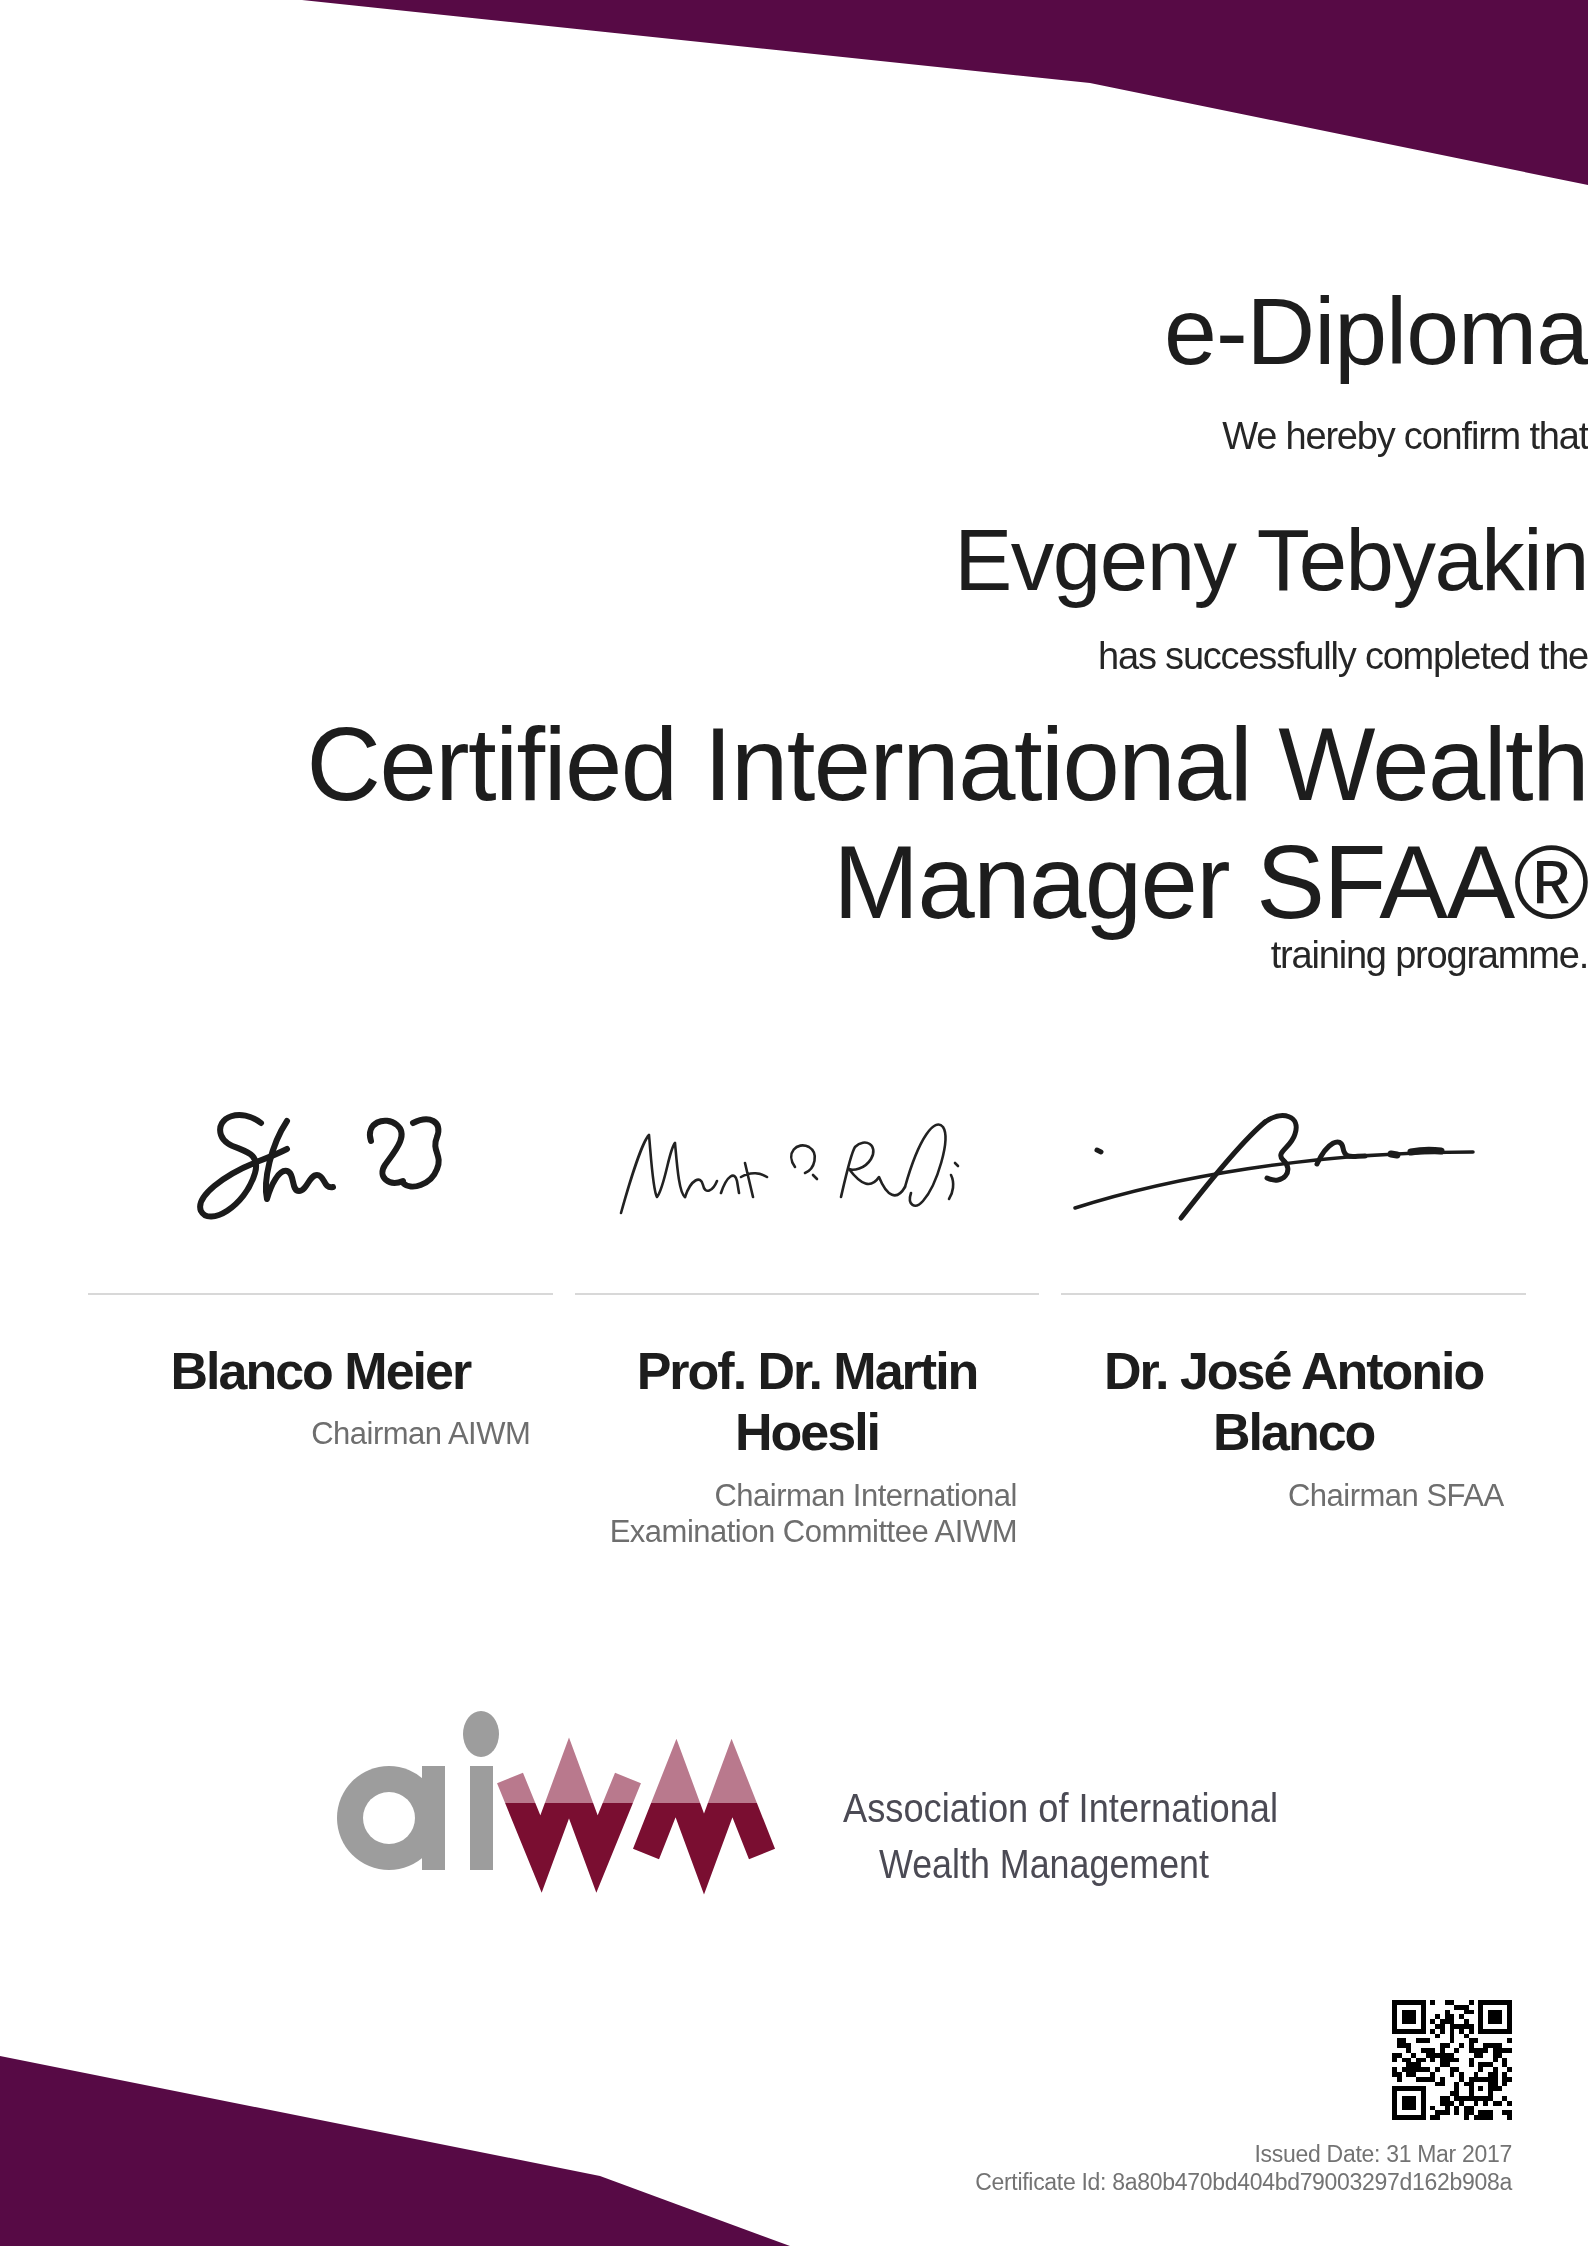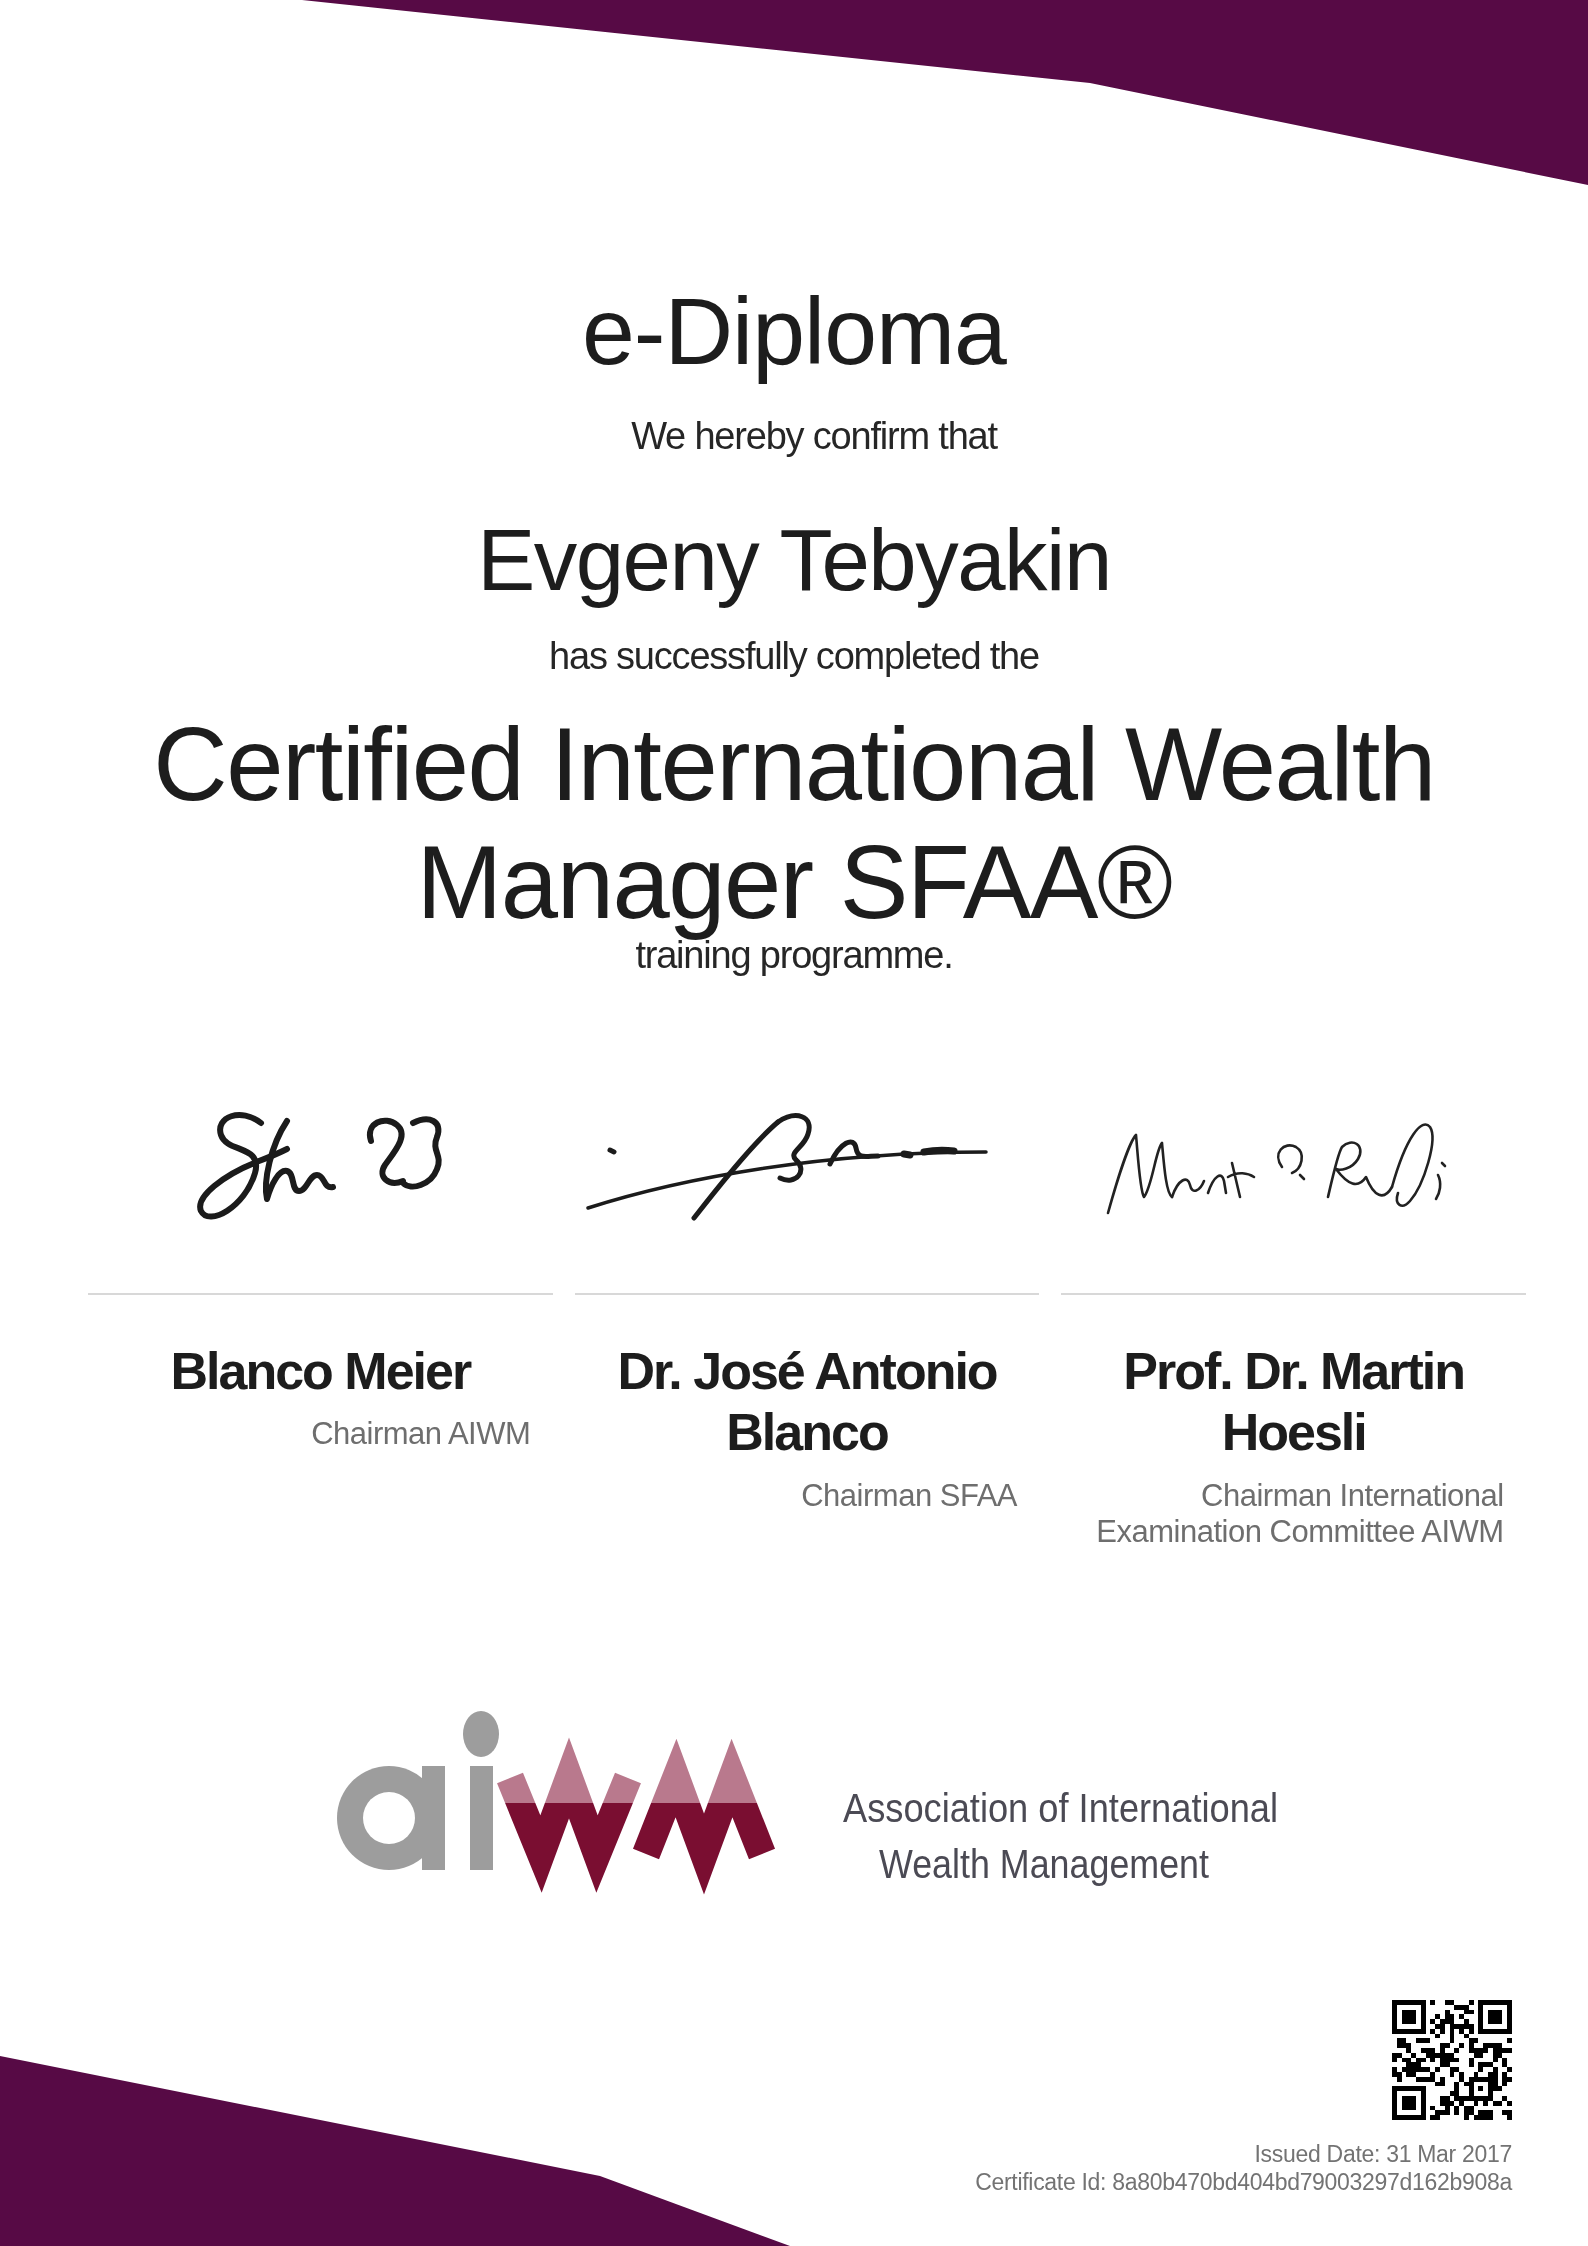--- a/index.html
+++ b/index.html
@@ -16,21 +16,21 @@
   .ribbon{position:absolute;left:0;width:1588px;background:#570a45;}
   .ribbon-top{
     top:0;height:186px;
     clip-path:polygon(302px 0,1588px 0,1588px 185px,1090px 83px);
   }
   .ribbon-bottom{
     bottom:0;height:196px;
     clip-path:polygon(0 6px,600px 126px,790px 196px,0 196px);
   }
   
-  .cline{position:absolute;left:0;right:0;text-align:center;margin:0;font-weight:400;}
+  .cline{position:absolute;left:0;right:0;text-align:right;margin:0;font-weight:400;}
   .title{top:284px;font-size:95px;line-height:1;letter-spacing:-1px;color:#1d1d1d;}
   .sub{font-size:38px;line-height:1;letter-spacing:-1.2px;color:#262626;}
   .confirm{top:417px;margin-left:40px;}
   .recipient{top:516px;font-size:87px;line-height:1;letter-spacing:-1.5px;}
   .completed{top:637px;}
   .programme{top:706px;font-size:103px;line-height:1.146;letter-spacing:-1.5px;}
   .training{top:936px;}
   
   .signatories{
     position:absolute;top:1085px;left:88px;width:1438px;
@@ -92,54 +92,54 @@
         <svg class="sig-svg" width="290" height="120" viewBox="0 0 290 120" fill="none" stroke="#1b1b1b" stroke-linecap="round" stroke-linejoin="round">
           <path stroke-width="6" d="M86,12 C66,-4 40,6 46,24 C52,42 88,34 80,62 C70,96 34,116 26,100 C20,86 48,64 84,50 C100,44 108,40 112,38"></path>
           <path stroke-width="6" d="M112,10 C96,34 88,70 92,88 C96,74 104,58 112,60 C120,62 116,80 124,80 C132,80 134,64 142,64 C150,64 148,78 158,76"></path>
           <path stroke-width="6" d="M196,30 C190,12 210,4 222,14 C234,24 220,40 210,54 C202,66 214,76 228,70"></path>
           <path stroke-width="6" d="M238,12 C254,4 268,10 262,26 C256,40 268,44 262,58 C256,74 236,80 228,72"></path>
         </svg>
       </div>
       <div class="divider"></div>
       <div class="sig-name">Blanco Meier</div>
       <div class="sig-title">Chairman AIWM</div>
+    </div>
+
+    <div class="sig-col">
+      <div class="sigwrap">
+        <svg class="sig-svg shift-l18" width="360" height="116" viewBox="0 0 360 116" fill="none" stroke="#222222" stroke-linecap="round" stroke-linejoin="round" stroke-width="2.6">
+          <path d="M12,100 C22,64 34,28 40,22 C42,44 44,78 48,84 C56,74 60,36 66,30 C68,52 70,80 76,84"></path>
+          <path d="M76,84 C82,66 92,62 94,72 C96,82 104,78 108,68 M112,80 C118,62 126,58 128,68 L130,80 M136,50 L144,84 M132,64 C142,58 152,60 158,64"></path>
+          <path d="M186,54 C176,40 188,28 200,34 C210,40 206,56 196,60 M204,62 l4,4"></path>
+          <path d="M232,84 C238,58 242,40 246,34 C256,24 270,32 262,46 C256,56 244,58 240,56"></path>
+          <path d="M240,56 C252,72 262,76 270,64 C278,84 288,88 296,74"></path>
+          <path d="M296,74 C310,24 326,4 334,14 C342,26 328,72 314,88 C306,97 298,92 302,80"></path>
+          <path d="M342,62 C346,70 344,80 340,86 M346,50 l3,3"></path>
+        </svg>
+      </div>
+      <div class="divider"></div>
+      <div class="sig-name">Prof. Dr. Martin Hoesli</div>
+      <div class="sig-title">Chairman International Examination Committee AIWM</div>
     </div>
 
     <div class="sig-col">
       <div class="sigwrap">
         <svg class="sig-svg shift-l20" width="410" height="118" viewBox="0 0 410 118" fill="none" stroke="#1b1b1b" stroke-linecap="round" stroke-linejoin="round">
           <path stroke-width="3.5" d="M6,96 C100,66 240,40 404,40"></path>
           <path stroke-width="5" d="M112,106 C140,70 172,30 196,10"></path>
           <path stroke-width="5" d="M196,10 C214,-2 232,4 226,22 C222,36 206,40 214,48 C226,58 214,74 198,66"></path>
           <path stroke-width="5" d="M248,52 C258,30 272,24 274,36 C276,48 284,44 296,44"></path>
           <path stroke-width="7" d="M322,42 l6,1"></path>
           <path stroke-width="7" d="M342,40 c10,-2 22,-2 30,-1"></path>
           <path stroke-width="5" d="M28,38 l4,2"></path>
         </svg>
       </div>
       <div class="divider"></div>
       <div class="sig-name">Dr. José Antonio Blanco</div>
       <div class="sig-title">Chairman SFAA</div>
-    </div>
-
-    <div class="sig-col">
-      <div class="sigwrap">
-        <svg class="sig-svg shift-l18" width="360" height="116" viewBox="0 0 360 116" fill="none" stroke="#222222" stroke-linecap="round" stroke-linejoin="round" stroke-width="2.6">
-          <path d="M12,100 C22,64 34,28 40,22 C42,44 44,78 48,84 C56,74 60,36 66,30 C68,52 70,80 76,84"></path>
-          <path d="M76,84 C82,66 92,62 94,72 C96,82 104,78 108,68 M112,80 C118,62 126,58 128,68 L130,80 M136,50 L144,84 M132,64 C142,58 152,60 158,64"></path>
-          <path d="M186,54 C176,40 188,28 200,34 C210,40 206,56 196,60 M204,62 l4,4"></path>
-          <path d="M232,84 C238,58 242,40 246,34 C256,24 270,32 262,46 C256,56 244,58 240,56"></path>
-          <path d="M240,56 C252,72 262,76 270,64 C278,84 288,88 296,74"></path>
-          <path d="M296,74 C310,24 326,4 334,14 C342,26 328,72 314,88 C306,97 298,92 302,80"></path>
-          <path d="M342,62 C346,70 344,80 340,86 M346,50 l3,3"></path>
-        </svg>
-      </div>
-      <div class="divider"></div>
-      <div class="sig-name">Prof. Dr. Martin Hoesli</div>
-      <div class="sig-title">Chairman International Examination Committee AIWM</div>
     </div>
 
   </div>
 
   <svg class="logo" role="img" viewBox="0 0 960 200" width="960" height="200" aria-label="aiwm">
     <defs>
       <linearGradient id="wmgrad" x1="0" y1="64" x2="0" y2="176" gradientUnits="userSpaceOnUse">
         <stop offset="0" stop-color="#b9798d"></stop>
         <stop offset="0.37" stop-color="#b9798d"></stop>
         <stop offset="0.37" stop-color="#7a0e31"></stop>

